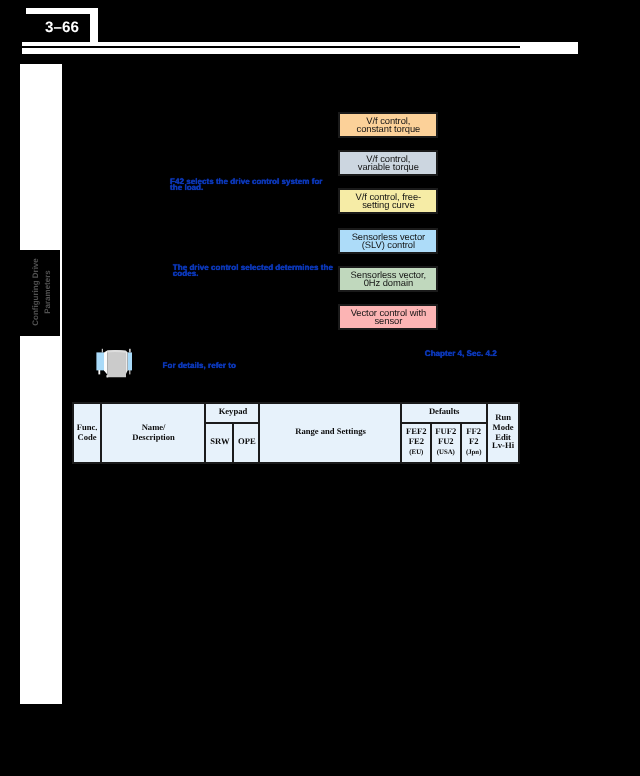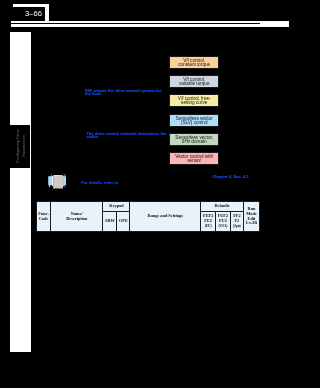--- a/index.html
+++ b/index.html
@@ -2,22 +2,22 @@
 <html><head>
 <meta charset="utf-8">
 <style>
   html,body{margin:0;padding:0;background:#000;width:300px;height:388px;overflow:hidden;}
   body{font-family:"Liberation Sans",sans-serif;-webkit-font-smoothing:antialiased;}
   .page{position:absolute;inset:0;background:#000;}
 
   
   .hdr-tab-top{position:absolute;left:12.6px;top:4.4px;width:36.2px;height:2.3px;background:#fff;}
   .hdr-tab-right{position:absolute;left:45.4px;top:5.6px;width:3.3px;height:16.2px;background:#fff;}
-  .pagenum{position:absolute;left:20px;top:10.3px;width:22px;color:#fff;font-weight:normal;font-size:7.6px;
-           line-height:7.6px;letter-spacing:0px;text-align:right;}
+  .pagenum{position:absolute;left:20px;top:10.3px;width:22px;color:#fff;font-weight:bold;font-size:7.6px;
+           line-height:7.6px;letter-spacing:0px;text-align:center;}
   .hdr-rule-a{position:absolute;left:10.9px;top:20.8px;width:278.6px;height:6.2px;background:#fff;}
   .hdr-rule-b{position:absolute;left:10.9px;top:22.8px;width:248.7px;height:1.35px;background:#000;}
 
   
   .sidecol{position:absolute;left:10.4px;top:31.6px;width:20.8px;height:320.4px;background:#fff;}
   .sidetab{position:absolute;left:0;top:124.6px;width:29.8px;height:43.2px;background:#000;}
   .sidetab-label{position:absolute;left:20.8px;top:21.6px;
         transform:translate(-50%,-50%) rotate(-90deg);
         color:#515151;font-size:4px;font-weight:bold;line-height:5.8px;text-align:center;white-space:nowrap;}
 

